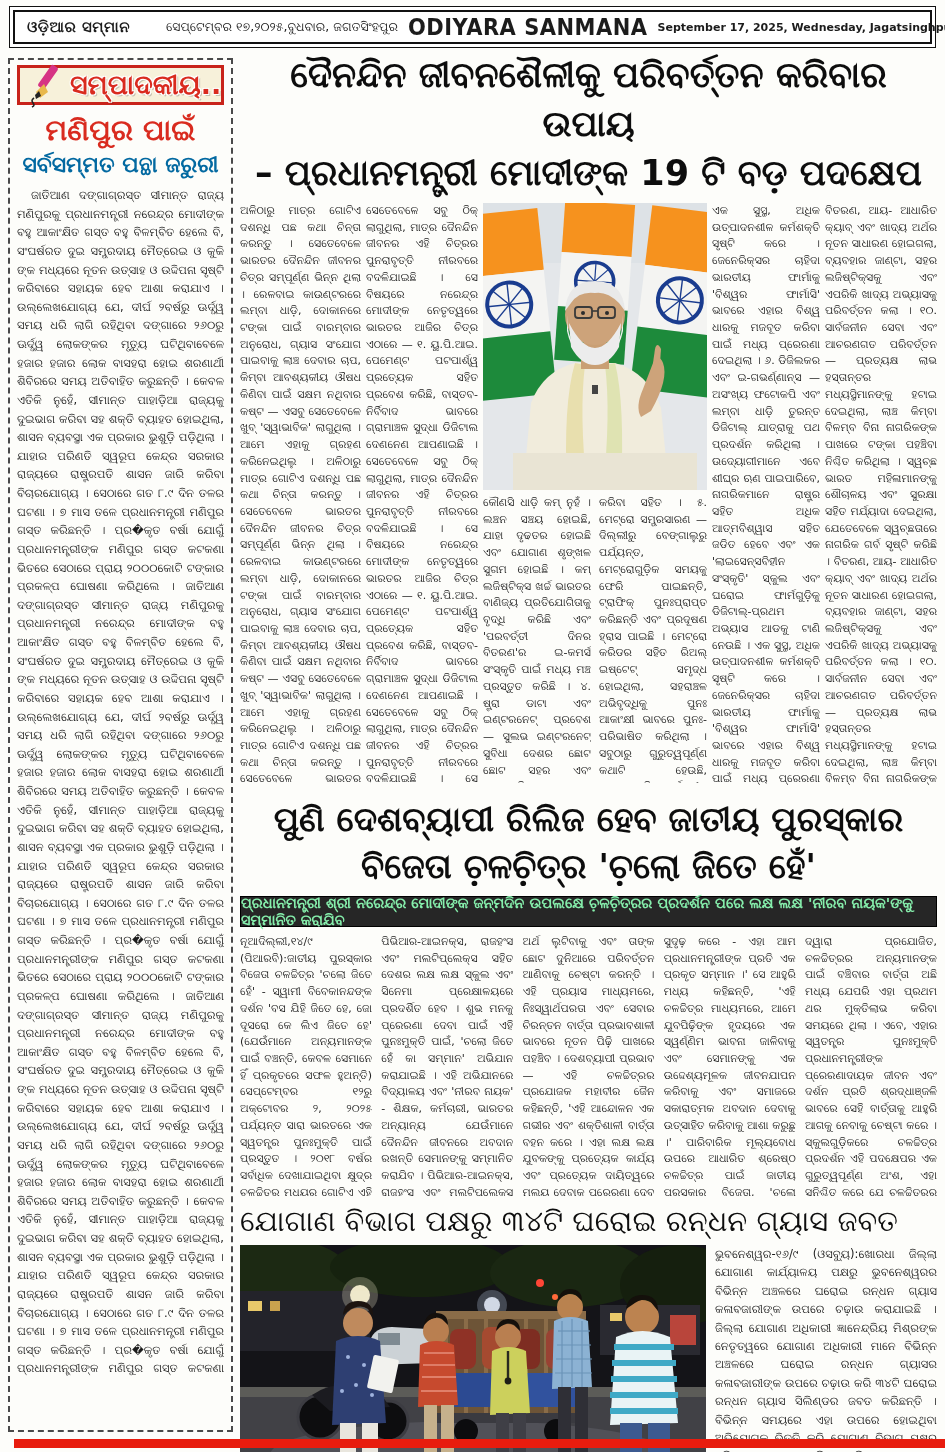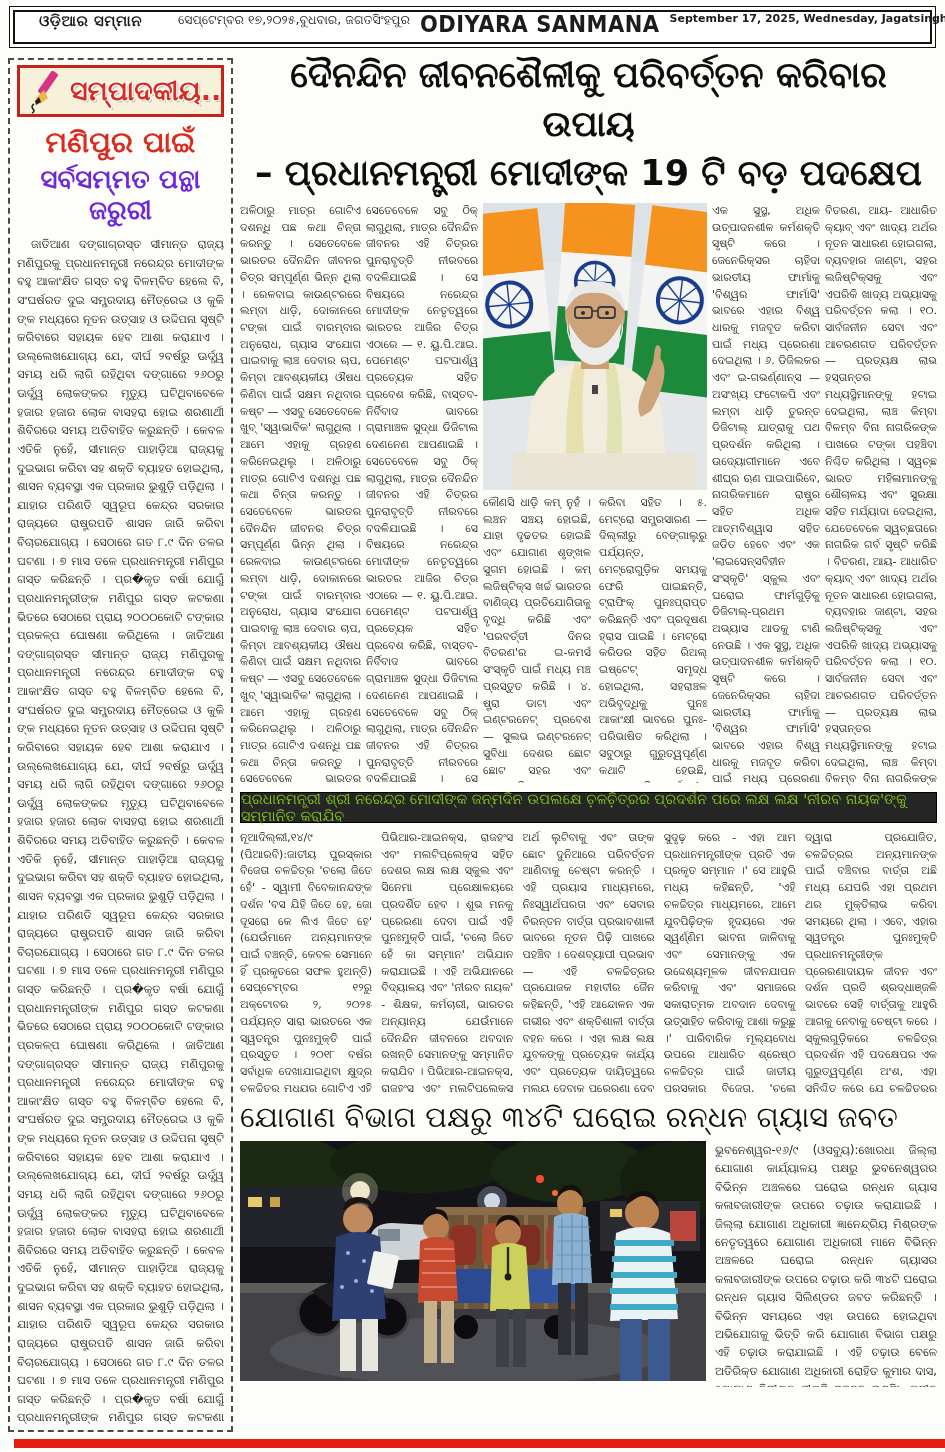--- a/index.html
+++ b/index.html
@@ -7,58 +7,58 @@
   body {
     font-family:"DejaVu Sans","Liberation Sans",sans-serif;
     background:#fbfbf7; color:#1c1c1c; position:relative; overflow:hidden;
   }
   .page { position:absolute; inset:0; background:#fdfdfa; }
 
   
   .masthead { position:absolute; left:9px; top:6px; right:9px; height:42px;
     border:1.5px solid #111; padding:3px; background:#fff; }
   .masthead-inner { border:2.5px solid #111; height:100%; display:flex;
-    align-items:flex-start; padding:0 24px; gap:10px; }
+    align-items:center; padding:0 12px; gap:10px; }
   .mast-logo { font-weight:bold; font-size:15px; letter-spacing:.5px; white-space:nowrap; }
   .mast-date-od { font-weight:normal; font-size:12.5px; white-space:nowrap; margin-left:26px; }
   .mast-title { font-weight:bold; font-size:21px; letter-spacing:.5px; white-space:nowrap;
     margin:0 auto; transform:scaleY(1.08); }
   .mast-date-en { font-weight:bold; font-size:11px; white-space:nowrap; margin-right:14px; }
 
   
   .editorial { position:absolute; left:8px; top:58px; width:225px; height:1374px;
     border:2px dashed #4a4a4a; padding:5px 7px 8px; background:#fdfdfa; overflow:hidden; }
-  .ed-banner { border:3px solid #c8231a; background:#f7f1da; height:52px;
+  .ed-banner { border:3px solid #c8231a; background:#f7f1da; height:40px;
     display:flex; align-items:center; padding:2px 4px; gap:2px; }
   .ed-banner-label { color:#d92b1f; font-weight:bold; font-size:27px; white-space:nowrap;
     text-shadow:-1px -1px 0 #fff,1px -1px 0 #fff,-1px 1px 0 #fff,1px 1px 0 #fff,2px 2px 0 #00000033; }
   .ed-head-red { text-align:center; color:#d92b1f; font-weight:bold; font-size:29px; margin-top:8px; }
-  .ed-head-black { text-align:center; color:#6d28d9; font-weight:bold; font-size:26px; margin-top:4px; }
+  .ed-head-black { text-align:center; color:#0369a1; font-weight:bold; font-size:22px; margin-top:4px; }
   .ed-body { margin-top:9px; font-size:11.5px; line-height:1.62; text-align:justify;
     height:1190px; overflow:hidden; }
   .ed-body p { margin-bottom:6px; text-indent:14px; }
 
   
   .main { position:absolute; left:240px; top:52px; right:8px; }
   .lead-headline { text-align:center; font-weight:bold; font-size:35px; line-height:48px;
     color:#0d0d0d; transform:scaleY(1.02); }
   .lead-body { display:flex; justify-content:space-between; margin-top:7px; height:583px; overflow:hidden; }
   .ncol { font-size:11px; line-height:1.52; text-align:justify; overflow:hidden; color:#222; }
   .lead-c1 { width:121px; } .lead-c2 { width:112px; }
   .lead-mid { width:224px; display:flex; flex-direction:column; }
   .lead-photo { width:224px; height:287px; flex:0 0 287px; overflow:hidden; }
   .lead-sub { display:flex; justify-content:space-between; margin-top:5px; height:288px; overflow:hidden; }
   .lead-sub .ncol { width:108px; }
   .lead-c5 { width:108px; } .lead-c6 { width:112px; }
 
   
   .film-headline { text-align:center; font-weight:bold; font-size:34px; line-height:47px;
     margin-top:10px; color:#0d0d0d; }
-  .film-bar { margin-top:6px; background:#262626; color:#84cc16; height:31px; display:flex;
-    align-items:center; justify-content:center; font-weight:normal; font-size:14.5px;
+  .film-bar { margin-top:6px; background:#262626; color:#86efac; height:31px; display:flex;
+    align-items:center; justify-content:center; font-weight:bold; font-size:14.5px;
     border:1px solid #000; }
   .film-body { display:flex; justify-content:space-between; margin-top:7px; height:262px; overflow:hidden; }
   .film-body .ncol { width:132px; }
 
   
   .gas-headline { font-weight:normal; font-size:29px; margin-top:8px; color:#0d0d0d; white-space:nowrap; }
   .gas-row { display:flex; justify-content:space-between; margin-top:6px; height:246px; overflow:hidden; }
   .gas-photo { width:466px; height:240px; flex:0 0 466px; overflow:hidden; }
   .gas-text { width:222px; font-size:11.5px; line-height:1.6; text-align:justify; overflow:hidden; }
 
@@ -180,20 +180,24 @@
         <div class="lead-sub">
           <div class="ncol">କୌଣସି ଧାଡ଼ି କମ୍ ନୁହଁ । ଲଞ୍ଚନ ସଞ୍ଚୟ ହୋଇଛି, ଯାହା ଦୃଢତର ହୋଇଛି ଏବଂ ଯୋଗାଣ ଶୃଙ୍ଖଳ ସୁଗମ ହୋଇଛି । କମ୍ ଲଜିଷ୍ଟିକ୍ସ ଖର୍ଚ୍ଚ ଭାରତର ବାଣିଜ୍ୟ ପ୍ରତିଯୋଗିତାକୁ ବୃଦ୍ଧି କରିଛି ଏବଂ 'ପରବର୍ତ୍ତୀ ଦିନର ବିତରଣ'ର ଇ-କମର୍ସ ସଂସ୍କୃତି ପାଇଁ ମଧ୍ୟ ମଞ୍ଚ ପ୍ରସ୍ତୁତ କରିଛି । ୪. ଷ୍ଟ୍ରା ଡାଟା ଏବଂ ଇଣ୍ଟରନେଟ୍ ପ୍ରବେଶ — ସୁଲଭ ଇଣ୍ଟରନେଟ୍ ସୁବିଧା ଦେଶର ଛୋଟ ଛୋଟ ସହର ଏବଂ ଗ୍ରାମଗୁଡ଼ିକରେ ବ୍ୟାପକ ପରିବର୍ତ୍ତନ ଆଣିଛି । ଚାଷୀମାନେ ସେମାନଙ୍କ ଫୋନରେ ମଣ୍ଡି ମୂଲ୍ୟ ସହଜରେ ଯାଞ୍ଚ କରିପାରୁଛନ୍ତି, ଛାତ୍ରମାନେ ଅନଲାଇନ୍ କ୍ଲାସରେ ଯୋଗ ଦେଉଛନ୍ତି ଏବଂ ଗ୍ରାମୀଣ ଯୁବକମାନେ କୋଡିଂ ପାଠ୍ୟକ୍ରମରେ ପ୍ରବେଶ କରନ୍ତି । ଏହି ଡିଜିଟାଲ୍ ଲହରୀ ସମ୍ପୂର୍ଣ୍ଣ ନୂତନ ଅର୍ଥନୀତି ସୃଷ୍ଟି କରେ — ଓ.ଟି.ଟି. ପ୍ଲାଟଫର୍ମରୁ କୃତ୍ରିମ ପ୍ରଜ୍ଞା ଷ୍ଟାର୍ଟଅପ୍ ପର୍ଯ୍ୟନ୍ତ । କୌଣସି ଧାଡ଼ି କମ୍ ନୁହଁ । ଲଞ୍ଚନ ସଞ୍ଚୟ ହୋଇଛି, ଯାହା ଦୃଢତର ହୋଇଛି ଏବଂ ଯୋଗାଣ ଶୃଙ୍ଖଳ ସୁଗମ ହୋଇଛି । କମ୍ ଲଜିଷ୍ଟିକ୍ସ ଖର୍ଚ୍ଚ ଭାରତର ବାଣିଜ୍ୟ ପ୍ରତିଯୋଗିତାକୁ ବୃଦ୍ଧି କରିଛି ଏବଂ 'ପରବର୍ତ୍ତୀ ଦିନର ବିତରଣ'ର ଇ-କମର୍ସ ସଂସ୍କୃତି ପାଇଁ ମଧ୍ୟ ମଞ୍ଚ ପ୍ରସ୍ତୁତ କରିଛି । ୪. ଷ୍ଟ୍ରା ଡାଟା ଏବଂ ଇଣ୍ଟରନେଟ୍ ପ୍ରବେଶ — ସୁଲଭ ଇଣ୍ଟରନେଟ୍ ସୁବିଧା ଦେଶର ଛୋଟ ଛୋଟ ସହର ଏବଂ ଗ୍ରାମଗୁଡ଼ିକରେ ବ୍ୟାପକ ପରିବର୍ତ୍ତନ ଆଣିଛି । ଚାଷୀମାନେ ସେମାନଙ୍କ ଫୋନରେ ମଣ୍ଡି ମୂଲ୍ୟ ସହଜରେ ଯାଞ୍ଚ କରିପାରୁଛନ୍ତି, ଛାତ୍ରମାନେ ଅନଲାଇନ୍ କ୍ଲାସରେ ଯୋଗ ଦେଉଛନ୍ତି ଏବଂ ଗ୍ରାମୀଣ ଯୁବକମାନେ କୋଡିଂ ପାଠ୍ୟକ୍ରମରେ ପ୍ରବେଶ କରନ୍ତି । ଏହି ଡିଜିଟାଲ୍ ଲହରୀ ସମ୍ପୂର୍ଣ୍ଣ ନୂତନ ଅର୍ଥନୀତି ସୃଷ୍ଟି କରେ — ଓ.ଟି.ଟି. ପ୍ଲାଟଫର୍ମରୁ କୃତ୍ରିମ ପ୍ରଜ୍ଞା ଷ୍ଟାର୍ଟଅପ୍ ପର୍ଯ୍ୟନ୍ତ ।</div>
           <div class="ncol">କରିବା ସହିତ । ୫. ମେଟ୍ରୋ ସମ୍ପ୍ରସାରଣ — ଦିଲ୍ଲୀରୁ ବେଙ୍ଗାଲୁରୁ ପର୍ଯ୍ୟନ୍ତ, ମେଟ୍ରୋଗୁଡ଼ିକ ସମୟକୁ ଫେରି ପାଇଛନ୍ତି, ଟ୍ରାଫିକ୍ ପୁନଃପ୍ରାପ୍ତ କରିଛନ୍ତି ଏବଂ ପ୍ରଦୂଷଣ ହ୍ରାସ ପାଇଛି । ମେଟ୍ରୋ କରିଡର ସହିତ ରିଅଲ୍ ଇଷ୍ଟେଟ୍ ସମୃଦ୍ଧ ହୋଇଥିଲା, ସହରାଞ୍ଚଳ ଅଭିବୃଦ୍ଧିକୁ ପୁନଃ ଆକାଂକ୍ଷୀ ଭାବରେ ପୁନଃ-ପରିଭାଷିତ କରିଥିଲା । ସବୁଠାରୁ ଗୁରୁତ୍ୱପୂର୍ଣ୍ଣ କଥାଟି ହେଉଛି, ମେଟ୍ରୋଗୁଡ଼ିକ ସାର୍ବଜନୀନ ପରିବହନକୁ ଆକାଂକ୍ଷା ଭାବରେ ପୁନଃ-ପରିଭାଷିତ କରିଥିଲା — ଏପରି ସ୍ଥାନ ଯେଉଁଠାରେ ପ୍ରତ୍ୟେକ ଶ୍ରେଣୀ ଏକାଠି ଯାତ୍ରା କରେ, ସ୍ଥାୟୀ ଜୀବନଶୈଳୀକୁ ପ୍ରୋତ୍ସାହିତ କରେ । ୬. ଜନ ଔଷଧି କେନ୍ଦ୍ର — ପରିବାରଗୁଡ଼ିକ ଆଉ ଚିକିତ୍ସା ବିଲ୍ ପାଇଁ ଜୀବନ ହାନି ଭଳି ପରିସ୍ଥିତିରେ ସମ୍ମୁଖୀନ ହେଉନାହାନ୍ତି । କରିବା ସହିତ । ୫. ମେଟ୍ରୋ ସମ୍ପ୍ରସାରଣ — ଦିଲ୍ଲୀରୁ ବେଙ୍ଗାଲୁରୁ ପର୍ଯ୍ୟନ୍ତ, ମେଟ୍ରୋଗୁଡ଼ିକ ସମୟକୁ ଫେରି ପାଇଛନ୍ତି, ଟ୍ରାଫିକ୍ ପୁନଃପ୍ରାପ୍ତ କରିଛନ୍ତି ଏବଂ ପ୍ରଦୂଷଣ ହ୍ରାସ ପାଇଛି । ମେଟ୍ରୋ କରିଡର ସହିତ ରିଅଲ୍ ଇଷ୍ଟେଟ୍ ସମୃଦ୍ଧ ହୋଇଥିଲା, ସହରାଞ୍ଚଳ ଅଭିବୃଦ୍ଧିକୁ ପୁନଃ ଆକାଂକ୍ଷୀ ଭାବରେ ପୁନଃ-ପରିଭାଷିତ କରିଥିଲା । ସବୁଠାରୁ ଗୁରୁତ୍ୱପୂର୍ଣ୍ଣ କଥାଟି ହେଉଛି, ମେଟ୍ରୋଗୁଡ଼ିକ ସାର୍ବଜନୀନ ପରିବହନକୁ ଆକାଂକ୍ଷା ଭାବରେ ପୁନଃ-ପରିଭାଷିତ କରିଥିଲା — ଏପରି ସ୍ଥାନ ଯେଉଁଠାରେ ପ୍ରତ୍ୟେକ ଶ୍ରେଣୀ ଏକାଠି ଯାତ୍ରା କରେ, ସ୍ଥାୟୀ ଜୀବନଶୈଳୀକୁ ପ୍ରୋତ୍ସାହିତ କରେ । ୬. ଜନ ଔଷଧି କେନ୍ଦ୍ର — ପରିବାରଗୁଡ଼ିକ ଆଉ ଚିକିତ୍ସା ବିଲ୍ ପାଇଁ ଜୀବନ ହାନି ଭଳି ପରିସ୍ଥିତିରେ ସମ୍ମୁଖୀନ ହେଉନାହାନ୍ତି ।</div>
         </div>
       </div>
 
       <div class="ncol lead-c5">ଏକ ସୁସ୍ଥ, ଅଧିକ ଉତ୍ପାଦନଶୀଳ କର୍ମଶକ୍ତି ସୃଷ୍ଟି କରେ । ଜେନେରିକ୍ସର ଚାହିଦା ଭାରତୀୟ ଫାର୍ମାକୁ 'ବିଶ୍ୱର ଫାର୍ମାସି' ଭାବରେ ଏହାର ବିଶ୍ୱ ଧାରକୁ ମଜବୂତ କରିବା ପାଇଁ ମଧ୍ୟ ପ୍ରେରଣା ଦେଇଥିଲା । ୬. ଡିଜିଲକର ଏବଂ ଇ-ଗଭର୍ଣ୍ଣାନ୍ସ — ଅସଂଖ୍ୟ ଫଟୋକପି ଏବଂ ଲମ୍ବା ଧାଡ଼ି ତୁରନ୍ତ ଡିଜିଟାଲ୍ ଯାତ୍ରାକୁ ପଥ ପ୍ରଦର୍ଶନ କରିଥିଲା । ଉଦ୍ୟୋଗୀମାନେ ଏବେ ଶୀଘ୍ର ଋଣ ପାଇପାରିବେ, ନାଗରିକମାନେ ରାଷ୍ଟ୍ର ସହିତ ଅଧିକ ଆତ୍ମବିଶ୍ୱାସ ସହିତ ଜଡିତ ହେବେ ଏବଂ ଏକ 'ଲାଇସେନ୍ସବିହୀନ ସଂସ୍କୃତି' ସ୍କୁଲ ଏବଂ ଘରୋଇ ଫାର୍ମଗୁଡ଼ିକୁ ଡିଜିଟାଲ୍-ପ୍ରଥମ ଅଭ୍ୟାସ ଆଡକୁ ଟାଣି ନେଉଛି । ଏକ ସୁସ୍ଥ, ଅଧିକ ଉତ୍ପାଦନଶୀଳ କର୍ମଶକ୍ତି ସୃଷ୍ଟି କରେ । ଜେନେରିକ୍ସର ଚାହିଦା ଭାରତୀୟ ଫାର୍ମାକୁ 'ବିଶ୍ୱର ଫାର୍ମାସି' ଭାବରେ ଏହାର ବିଶ୍ୱ ଧାରକୁ ମଜବୂତ କରିବା ପାଇଁ ମଧ୍ୟ ପ୍ରେରଣା ଦେଇଥିଲା । ୬. ଡିଜିଲକର ଏବଂ ଇ-ଗଭର୍ଣ୍ଣାନ୍ସ — ଅସଂଖ୍ୟ ଫଟୋକପି ଏବଂ ଲମ୍ବା ଧାଡ଼ି ତୁରନ୍ତ ଡିଜିଟାଲ୍ ଯାତ୍ରାକୁ ପଥ ପ୍ରଦର୍ଶନ କରିଥିଲା । ଉଦ୍ୟୋଗୀମାନେ ଏବେ ଶୀଘ୍ର ଋଣ ପାଇପାରିବେ, ନାଗରିକମାନେ ରାଷ୍ଟ୍ର ସହିତ ଅଧିକ ଆତ୍ମବିଶ୍ୱାସ ସହିତ ଜଡିତ ହେବେ ଏବଂ ଏକ 'ଲାଇସେନ୍ସବିହୀନ ସଂସ୍କୃତି' ସ୍କୁଲ ଏବଂ ଘରୋଇ ଫାର୍ମଗୁଡ଼ିକୁ ଡିଜିଟାଲ୍-ପ୍ରଥମ ଅଭ୍ୟାସ ଆଡକୁ ଟାଣି ନେଉଛି । ଏକ ସୁସ୍ଥ, ଅଧିକ ଉତ୍ପାଦନଶୀଳ କର୍ମଶକ୍ତି ସୃଷ୍ଟି କରେ । ଜେନେରିକ୍ସର ଚାହିଦା ଭାରତୀୟ ଫାର୍ମାକୁ 'ବିଶ୍ୱର ଫାର୍ମାସି' ଭାବରେ ଏହାର ବିଶ୍ୱ ଧାରକୁ ମଜବୂତ କରିବା ପାଇଁ ମଧ୍ୟ ପ୍ରେରଣା ଦେଇଥିଲା । ୬. ଡିଜିଲକର ଏବଂ ଇ-ଗଭର୍ଣ୍ଣାନ୍ସ — ଅସଂଖ୍ୟ ଫଟୋକପି ଏବଂ ଲମ୍ବା ଧାଡ଼ି ତୁରନ୍ତ ଡିଜିଟାଲ୍ ଯାତ୍ରାକୁ ପଥ ପ୍ରଦର୍ଶନ କରିଥିଲା । ଉଦ୍ୟୋଗୀମାନେ ଏବେ ଶୀଘ୍ର ଋଣ ପାଇପାରିବେ, ନାଗରିକମାନେ ରାଷ୍ଟ୍ର ସହିତ ଅଧିକ ଆତ୍ମବିଶ୍ୱାସ ସହିତ ଜଡିତ ହେବେ ଏବଂ ଏକ 'ଲାଇସେନ୍ସବିହୀନ ସଂସ୍କୃତି' ସ୍କୁଲ ଏବଂ ଘରୋଇ ଫାର୍ମଗୁଡ଼ିକୁ ଡିଜିଟାଲ୍-ପ୍ରଥମ ଅଭ୍ୟାସ ଆଡକୁ ଟାଣି ନେଉଛି ।</div>
       <div class="ncol lead-c6">ବିତରଣ, ଆୟ- ଆଧାରିତ କ୍ୟାବ୍ ଏବଂ ଖାଦ୍ୟ ଅର୍ଥର ନୂତନ ସାଧାରଣ ହୋଇଗଲା, ବ୍ୟବହାର ଜାଣ୍ଟା, ସହର ଲଜିଷ୍ଟିକ୍ସକୁ ଏବଂ ଏପରିକି ଖାଦ୍ୟ ଅଭ୍ୟାସକୁ ପରିବର୍ତ୍ତନ କଲା । ୧୦. ସାର୍ବଜନୀନ ସେବା ଏବଂ ଆଚରଣଗତ ପରିବର୍ତ୍ତନ — ପ୍ରତ୍ୟକ୍ଷ ଲାଭ ହସ୍ତାନ୍ତର ମଧ୍ୟସ୍ଥିମାନଙ୍କୁ ହଟାଇ ଦେଇଥିଲା, ଲାଞ୍ଚ କିମ୍ବା ବିଳମ୍ବ ବିନା ନାଗରିକଙ୍କ ପାଖରେ ଟଙ୍କା ପହଞ୍ଚିବା ନିଶ୍ଚିତ କରିଥିଲା । ସ୍ୱଚ୍ଛ ଭାରତ ମହିଳାମାନଙ୍କୁ ଶୌଚାଳୟ ଏବଂ ସୁରକ୍ଷା ସହିତ ମର୍ଯ୍ୟାଦା ଦେଇଥିଲା, ଯେତେବେଳେ ସ୍ୱଚ୍ଛତାରେ ନାଗରିକ ଗର୍ବ ସୃଷ୍ଟି କରିଛି । ବିତରଣ, ଆୟ- ଆଧାରିତ କ୍ୟାବ୍ ଏବଂ ଖାଦ୍ୟ ଅର୍ଥର ନୂତନ ସାଧାରଣ ହୋଇଗଲା, ବ୍ୟବହାର ଜାଣ୍ଟା, ସହର ଲଜିଷ୍ଟିକ୍ସକୁ ଏବଂ ଏପରିକି ଖାଦ୍ୟ ଅଭ୍ୟାସକୁ ପରିବର୍ତ୍ତନ କଲା । ୧୦. ସାର୍ବଜନୀନ ସେବା ଏବଂ ଆଚରଣଗତ ପରିବର୍ତ୍ତନ — ପ୍ରତ୍ୟକ୍ଷ ଲାଭ ହସ୍ତାନ୍ତର ମଧ୍ୟସ୍ଥିମାନଙ୍କୁ ହଟାଇ ଦେଇଥିଲା, ଲାଞ୍ଚ କିମ୍ବା ବିଳମ୍ବ ବିନା ନାଗରିକଙ୍କ ପାଖରେ ଟଙ୍କା ପହଞ୍ଚିବା ନିଶ୍ଚିତ କରିଥିଲା । ସ୍ୱଚ୍ଛ ଭାରତ ମହିଳାମାନଙ୍କୁ ଶୌଚାଳୟ ଏବଂ ସୁରକ୍ଷା ସହିତ ମର୍ଯ୍ୟାଦା ଦେଇଥିଲା, ଯେତେବେଳେ ସ୍ୱଚ୍ଛତାରେ ନାଗରିକ ଗର୍ବ ସୃଷ୍ଟି କରିଛି । ବିତରଣ, ଆୟ- ଆଧାରିତ କ୍ୟାବ୍ ଏବଂ ଖାଦ୍ୟ ଅର୍ଥର ନୂତନ ସାଧାରଣ ହୋଇଗଲା, ବ୍ୟବହାର ଜାଣ୍ଟା, ସହର ଲଜିଷ୍ଟିକ୍ସକୁ ଏବଂ ଏପରିକି ଖାଦ୍ୟ ଅଭ୍ୟାସକୁ ପରିବର୍ତ୍ତନ କଲା । ୧୦. ସାର୍ବଜନୀନ ସେବା ଏବଂ ଆଚରଣଗତ ପରିବର୍ତ୍ତନ — ପ୍ରତ୍ୟକ୍ଷ ଲାଭ ହସ୍ତାନ୍ତର ମଧ୍ୟସ୍ଥିମାନଙ୍କୁ ହଟାଇ ଦେଇଥିଲା, ଲାଞ୍ଚ କିମ୍ବା ବିଳମ୍ବ ବିନା ନାଗରିକଙ୍କ ପାଖରେ ଟଙ୍କା ପହଞ୍ଚିବା ନିଶ୍ଚିତ କରିଥିଲା । ସ୍ୱଚ୍ଛ ଭାରତ ମହିଳାମାନଙ୍କୁ ଶୌଚାଳୟ ଏବଂ ସୁରକ୍ଷା ସହିତ ମର୍ଯ୍ୟାଦା ଦେଇଥିଲା, ଯେତେବେଳେ ସ୍ୱଚ୍ଛତାରେ ନାଗରିକ ଗର୍ବ ସୃଷ୍ଟି କରିଛି ।</div>
     </div>
 
+    <div class="film-headline">
+      <div>ପୁଣି ଦେଶବ୍ୟାପୀ ରିଲିଜ ହେବ ଜାତୀୟ ପୁରସ୍କାର</div>
+      <div>ବିଜେତା ଚ଼ଳଚ଼ିତ୍ର 'ଚ଼ଲୋ ଜିତେ ହେଁ'</div>
+    </div>
     <div class="film-bar">ପ୍ରଧାନମନ୍ତ୍ରୀ ଶ୍ରୀ ନରେନ୍ଦ୍ର ମୋଦୀଙ୍କ ଜନ୍ମଦିନ ଉପଲକ୍ଷେ ଚ଼ଳଚ଼ିତ୍ରର ପ୍ରଦର୍ଶନ ପରେ ଲକ୍ଷ ଲକ୍ଷ 'ନୀରବ ନାୟକ'ଙ୍କୁ ସମ୍ମାନିତ କରାଯିବ</div>
     <div class="film-body">
       <div class="ncol">ନୂଆଦିଲ୍ଲୀ,୧୪/୯ (ପିଆରବି):ଜାତୀୟ ପୁରସ୍କାର ବିଜେତା ଚଳଚ୍ଚିତ୍ର 'ଚଲୋ ଜିତେ ହେଁ' - ସ୍ୱାମୀ ବିବେକାନନ୍ଦଙ୍କ ଦର୍ଶନ 'ବସ ଯିହି ଜିତେ ହେ, ଜୋ ଦୂସରୋ କେ ଲିଏ ଜିତେ ହେ' (ଯେଉଁମାନେ ଅନ୍ୟମାନଙ୍କ ପାଇଁ ବଞ୍ଚନ୍ତି, କେବଳ ସେମାନେ ହିଁ ପ୍ରକୃତରେ ସଫଳ ହୁଅନ୍ତି) ସେପ୍ଟେମ୍ବର ୧୨ରୁ ଅକ୍ଟୋବର ୨, ୨୦୨୫ ପର୍ଯ୍ୟନ୍ତ ସାରା ଭାରତରେ ଏକ ସ୍ୱତନ୍ତ୍ର ପୁନଃମୁକ୍ତି ପାଇଁ ପ୍ରସ୍ତୁତ । ୨୦୧୮ ବର୍ଷର ସର୍ବାଧିକ ଦେଖାଯାଇଥିବା କ୍ଷୁଦ୍ର ଚଳଚ୍ଚିତ୍ର ମଧ୍ୟରୁ ଗୋଟିଏ ଏହି ସମୀକ୍ଷକଙ୍କ ଦ୍ୱାରା ପ୍ରଶଂସିତ ଚଳଚ୍ଚିତ୍ରଟି । ନୂଆଦିଲ୍ଲୀ,୧୪/୯ (ପିଆରବି):ଜାତୀୟ ପୁରସ୍କାର ବିଜେତା ଚଳଚ୍ଚିତ୍ର 'ଚଲୋ ଜିତେ ହେଁ' - ସ୍ୱାମୀ ବିବେକାନନ୍ଦଙ୍କ ଦର୍ଶନ 'ବସ ଯିହି ଜିତେ ହେ, ଜୋ ଦୂସରୋ କେ ଲିଏ ଜିତେ ହେ' (ଯେଉଁମାନେ ଅନ୍ୟମାନଙ୍କ ପାଇଁ ବଞ୍ଚନ୍ତି, କେବଳ ସେମାନେ ହିଁ ପ୍ରକୃତରେ ସଫଳ ହୁଅନ୍ତି) ସେପ୍ଟେମ୍ବର ୧୨ରୁ ଅକ୍ଟୋବର ୨, ୨୦୨୫ ପର୍ଯ୍ୟନ୍ତ ସାରା ଭାରତରେ ଏକ ସ୍ୱତନ୍ତ୍ର ପୁନଃମୁକ୍ତି ପାଇଁ ପ୍ରସ୍ତୁତ । ୨୦୧୮ ବର୍ଷର ସର୍ବାଧିକ ଦେଖାଯାଇଥିବା କ୍ଷୁଦ୍ର ଚଳଚ୍ଚିତ୍ର ମଧ୍ୟରୁ ଗୋଟିଏ ଏହି ସମୀକ୍ଷକଙ୍କ ଦ୍ୱାରା ପ୍ରଶଂସିତ ଚଳଚ୍ଚିତ୍ରଟି ।</div>
       <div class="ncol">ପିଭିଆର-ଆଇନକ୍ସ, ରାଜହଂସ ଏବଂ ମଲଟିପ୍ଲେକ୍ସ ସହିତ ଦେଶର ଲକ୍ଷ ଲକ୍ଷ ସ୍କୁଲ ଏବଂ ସିନେମା ପ୍ରେକ୍ଷାଳୟରେ ପ୍ରଦର୍ଶିତ ହେବ । ଶୁଭ ମନକୁ ପ୍ରେରଣା ଦେବା ପାଇଁ ଏହି ପୁନଃମୁକ୍ତି ପାଇଁ, 'ଚଲୋ ଜିତେ ହେଁ କା ସମ୍ମାନ' ଅଭିଯାନ କରାଯାଇଛି । ଏହି ଅଭିଯାନରେ ବିଦ୍ୟାଳୟ ଏବଂ 'ନୀରବ ନାୟକ' - ଶିକ୍ଷକ, କର୍ମଚାରୀ, ଭାରତର ଅନ୍ୟାନ୍ୟ ଯେଉଁମାନେ ଦୈନନ୍ଦିନ ଜୀବନରେ ଅବଦାନ ରଖନ୍ତି ସେମାନଙ୍କୁ ସମ୍ମାନିତ କରାଯିବ । ପିଭିଆର-ଆଇନକ୍ସ, ରାଜହଂସ ଏବଂ ମଲଟିପ୍ଲେକ୍ସ ସହିତ ଦେଶର ଲକ୍ଷ ଲକ୍ଷ ସ୍କୁଲ ଏବଂ ସିନେମା ପ୍ରେକ୍ଷାଳୟରେ ପ୍ରଦର୍ଶିତ ହେବ । ଶୁଭ ମନକୁ ପ୍ରେରଣା ଦେବା ପାଇଁ ଏହି ପୁନଃମୁକ୍ତି ପାଇଁ, 'ଚଲୋ ଜିତେ ହେଁ କା ସମ୍ମାନ' ଅଭିଯାନ କରାଯାଇଛି । ଏହି ଅଭିଯାନରେ ବିଦ୍ୟାଳୟ ଏବଂ 'ନୀରବ ନାୟକ' - ଶିକ୍ଷକ, କର୍ମଚାରୀ, ଭାରତର ଅନ୍ୟାନ୍ୟ ଯେଉଁମାନେ ଦୈନନ୍ଦିନ ଜୀବନରେ ଅବଦାନ ରଖନ୍ତି ସେମାନଙ୍କୁ ସମ୍ମାନିତ କରାଯିବ ।</div>
       <div class="ncol">ଅର୍ଥ ଲୁଟିବାକୁ ଏବଂ ତାଙ୍କ ଛୋଟ ଦୁନିଆରେ ପରିବର୍ତ୍ତନ ଆଣିବାକୁ ଚେଷ୍ଟା କରନ୍ତି । ଏହି ପ୍ରୟାସ ମାଧ୍ୟମରେ, ନିଃସ୍ୱାର୍ଥପରତା ଏବଂ ସେବାର ଚିରନ୍ତନ ବାର୍ତ୍ତା ପ୍ରଭାବଶାଳୀ ଭାବରେ ନୂତନ ପିଢ଼ି ପାଖରେ ପହଞ୍ଚିବ । ଦେଶବ୍ୟାପୀ ପ୍ରଭାବ — ଏହି ଚଳଚ୍ଚିତ୍ରର ପ୍ରଯୋଜକ ମହାବୀର ଜୈନ କହିଛନ୍ତି, 'ଏହି ଆନ୍ଦୋଳନ ଏକ ଗଭୀର ଏବଂ ଶକ୍ତିଶାଳୀ ବାର୍ତ୍ତା ବହନ କରେ । ଏହା ଲକ୍ଷ ଲକ୍ଷ ଯୁବକଙ୍କୁ ପ୍ରତ୍ୟେକ କାର୍ଯ୍ୟ ଏବଂ ପ୍ରତ୍ୟେକ ଦାୟିତ୍ୱରେ ମୂଲ୍ୟ ଦେବାକୁ ପ୍ରେରଣା ଦେବ ।' ଅର୍ଥ ଲୁଟିବାକୁ ଏବଂ ତାଙ୍କ ଛୋଟ ଦୁନିଆରେ ପରିବର୍ତ୍ତନ ଆଣିବାକୁ ଚେଷ୍ଟା କରନ୍ତି । ଏହି ପ୍ରୟାସ ମାଧ୍ୟମରେ, ନିଃସ୍ୱାର୍ଥପରତା ଏବଂ ସେବାର ଚିରନ୍ତନ ବାର୍ତ୍ତା ପ୍ରଭାବଶାଳୀ ଭାବରେ ନୂତନ ପିଢ଼ି ପାଖରେ ପହଞ୍ଚିବ । ଦେଶବ୍ୟାପୀ ପ୍ରଭାବ — ଏହି ଚଳଚ୍ଚିତ୍ରର ପ୍ରଯୋଜକ ମହାବୀର ଜୈନ କହିଛନ୍ତି, 'ଏହି ଆନ୍ଦୋଳନ ଏକ ଗଭୀର ଏବଂ ଶକ୍ତିଶାଳୀ ବାର୍ତ୍ତା ବହନ କରେ । ଏହା ଲକ୍ଷ ଲକ୍ଷ ଯୁବକଙ୍କୁ ପ୍ରତ୍ୟେକ କାର୍ଯ୍ୟ ଏବଂ ପ୍ରତ୍ୟେକ ଦାୟିତ୍ୱରେ ମୂଲ୍ୟ ଦେବାକୁ ପ୍ରେରଣା ଦେବ ।'</div>
       <div class="ncol">ସୁଦୃଢ଼ କରେ - ଏହା ଆମ ପ୍ରଧାନମନ୍ତ୍ରୀଙ୍କ ପ୍ରତି ଏକ ପ୍ରକୃତ ସମ୍ମାନ ।' ସେ ଆହୁରି ମଧ୍ୟ କହିଛନ୍ତି, 'ଏହି ଚଳଚ୍ଚିତ୍ର ମାଧ୍ୟମରେ, ଆମେ ଯୁବପିଢ଼ିଙ୍କ ହୃଦୟରେ ଏକ ସ୍ୱର୍ଣ୍ଣିମ ଭାବନା ଜାଳିବାକୁ ଏବଂ ସେମାନଙ୍କୁ ଏକ ଉଦ୍ଦେଶ୍ୟମୂଳକ ଜୀବନଯାପନ କରିବାକୁ ଏବଂ ସମାଜରେ ସକାରାତ୍ମକ ଅବଦାନ ଦେବାକୁ ଉତ୍ସାହିତ କରିବାକୁ ଆଶା କରୁଛୁ ।' ପାରିବାରିକ ମୂଲ୍ୟବୋଧ ଉପରେ ଆଧାରିତ ଶ୍ରେଷ୍ଠ ଚଳଚ୍ଚିତ୍ର ପାଇଁ ଜାତୀୟ ପୁରସ୍କାର ବିଜେତା, 'ଚଲୋ ଜିତେ ହେଁ' ଦର୍ଶକଙ୍କ ସହିତ ଏକ ଗଭୀର ସୃଷ୍ଟି କରିଛନ୍ତି । ସୁଦୃଢ଼ କରେ - ଏହା ଆମ ପ୍ରଧାନମନ୍ତ୍ରୀଙ୍କ ପ୍ରତି ଏକ ପ୍ରକୃତ ସମ୍ମାନ ।' ସେ ଆହୁରି ମଧ୍ୟ କହିଛନ୍ତି, 'ଏହି ଚଳଚ୍ଚିତ୍ର ମାଧ୍ୟମରେ, ଆମେ ଯୁବପିଢ଼ିଙ୍କ ହୃଦୟରେ ଏକ ସ୍ୱର୍ଣ୍ଣିମ ଭାବନା ଜାଳିବାକୁ ଏବଂ ସେମାନଙ୍କୁ ଏକ ଉଦ୍ଦେଶ୍ୟମୂଳକ ଜୀବନଯାପନ କରିବାକୁ ଏବଂ ସମାଜରେ ସକାରାତ୍ମକ ଅବଦାନ ଦେବାକୁ ଉତ୍ସାହିତ କରିବାକୁ ଆଶା କରୁଛୁ ।' ପାରିବାରିକ ମୂଲ୍ୟବୋଧ ଉପରେ ଆଧାରିତ ଶ୍ରେଷ୍ଠ ଚଳଚ୍ଚିତ୍ର ପାଇଁ ଜାତୀୟ ପୁରସ୍କାର ବିଜେତା, 'ଚଲୋ ଜିତେ ହେଁ' ଦର୍ଶକଙ୍କ ସହିତ ଏକ ଗଭୀର ସୃଷ୍ଟି କରିଛନ୍ତି ।</div>
       <div class="ncol">ଦ୍ୱାରା ପ୍ରଯୋଜିତ, ଚଳଚ୍ଚିତ୍ରର ଅନ୍ୟମାନଙ୍କ ପାଇଁ ବଞ୍ଚିବାର ବାର୍ତ୍ତା ଅଛି ମଧ୍ୟ ଯେପରି ଏହା ପ୍ରଥମ ଥର ମୁକ୍ତିଲାଭ କରିବା ସମୟରେ ଥିଲା । ଏବେ, ଏହାର ସ୍ୱତନ୍ତ୍ର ପୁନଃମୁକ୍ତି ପ୍ରଧାନମନ୍ତ୍ରୀଙ୍କ ପ୍ରେରଣାଦାୟକ ଜୀବନ ଏବଂ ଦର୍ଶନ ପ୍ରତି ଶ୍ରଦ୍ଧାଞ୍ଜଳି ଭାବରେ ସେହି ବାର୍ତ୍ତାକୁ ଆହୁରି ଆଗକୁ ନେବାକୁ ଚେଷ୍ଟା କରେ । ସ୍କୁଲଗୁଡ଼ିକରେ ଚଳଚ୍ଚିତ୍ର ପ୍ରଦର୍ଶନ ଏହି ପଦକ୍ଷେପର ଏକ ଗୁରୁତ୍ୱପୂର୍ଣ୍ଣ ଅଂଶ, ଏହା ସୁନିଶ୍ଚିତ କରେ ଯେ ଚଳଚ୍ଚିତ୍ରର ବାର୍ତ୍ତା ଛାତ୍ରଛାତ୍ରାଙ୍କ ହୃଦୟରେ ପ୍ରତିଧ୍ୱନିତ ହୁଏ ଏବଂ ସେମାନଙ୍କୁ ଉଦ୍ଦେଶ୍ୟମୂଳକ ଜୀବନଯାପନ କରିବାକୁ ଉତ୍ସାହିତ କରେ । ଦ୍ୱାରା ପ୍ରଯୋଜିତ, ଚଳଚ୍ଚିତ୍ରର ଅନ୍ୟମାନଙ୍କ ପାଇଁ ବଞ୍ଚିବାର ବାର୍ତ୍ତା ଅଛି ମଧ୍ୟ ଯେପରି ଏହା ପ୍ରଥମ ଥର ମୁକ୍ତିଲାଭ କରିବା ସମୟରେ ଥିଲା । ଏବେ, ଏହାର ସ୍ୱତନ୍ତ୍ର ପୁନଃମୁକ୍ତି ପ୍ରଧାନମନ୍ତ୍ରୀଙ୍କ ପ୍ରେରଣାଦାୟକ ଜୀବନ ଏବଂ ଦର୍ଶନ ପ୍ରତି ଶ୍ରଦ୍ଧାଞ୍ଜଳି ଭାବରେ ସେହି ବାର୍ତ୍ତାକୁ ଆହୁରି ଆଗକୁ ନେବାକୁ ଚେଷ୍ଟା କରେ । ସ୍କୁଲଗୁଡ଼ିକରେ ଚଳଚ୍ଚିତ୍ର ପ୍ରଦର୍ଶନ ଏହି ପଦକ୍ଷେପର ଏକ ଗୁରୁତ୍ୱପୂର୍ଣ୍ଣ ଅଂଶ, ଏହା ସୁନିଶ୍ଚିତ କରେ ଯେ ଚଳଚ୍ଚିତ୍ରର ବାର୍ତ୍ତା ଛାତ୍ରଛାତ୍ରାଙ୍କ ହୃଦୟରେ ପ୍ରତିଧ୍ୱନିତ ହୁଏ ଏବଂ ସେମାନଙ୍କୁ ଉଦ୍ଦେଶ୍ୟମୂଳକ ଜୀବନଯାପନ କରିବାକୁ ଉତ୍ସାହିତ କରେ ।</div>
     </div>
 
     <div class="gas-headline">ଯୋଗାଣ ବିଭାଗ ପକ୍ଷରୁ ୩୪ଟି ଘରୋଇ ରନ୍ଧନ ଗ୍ୟାସ ଜବତ</div>

